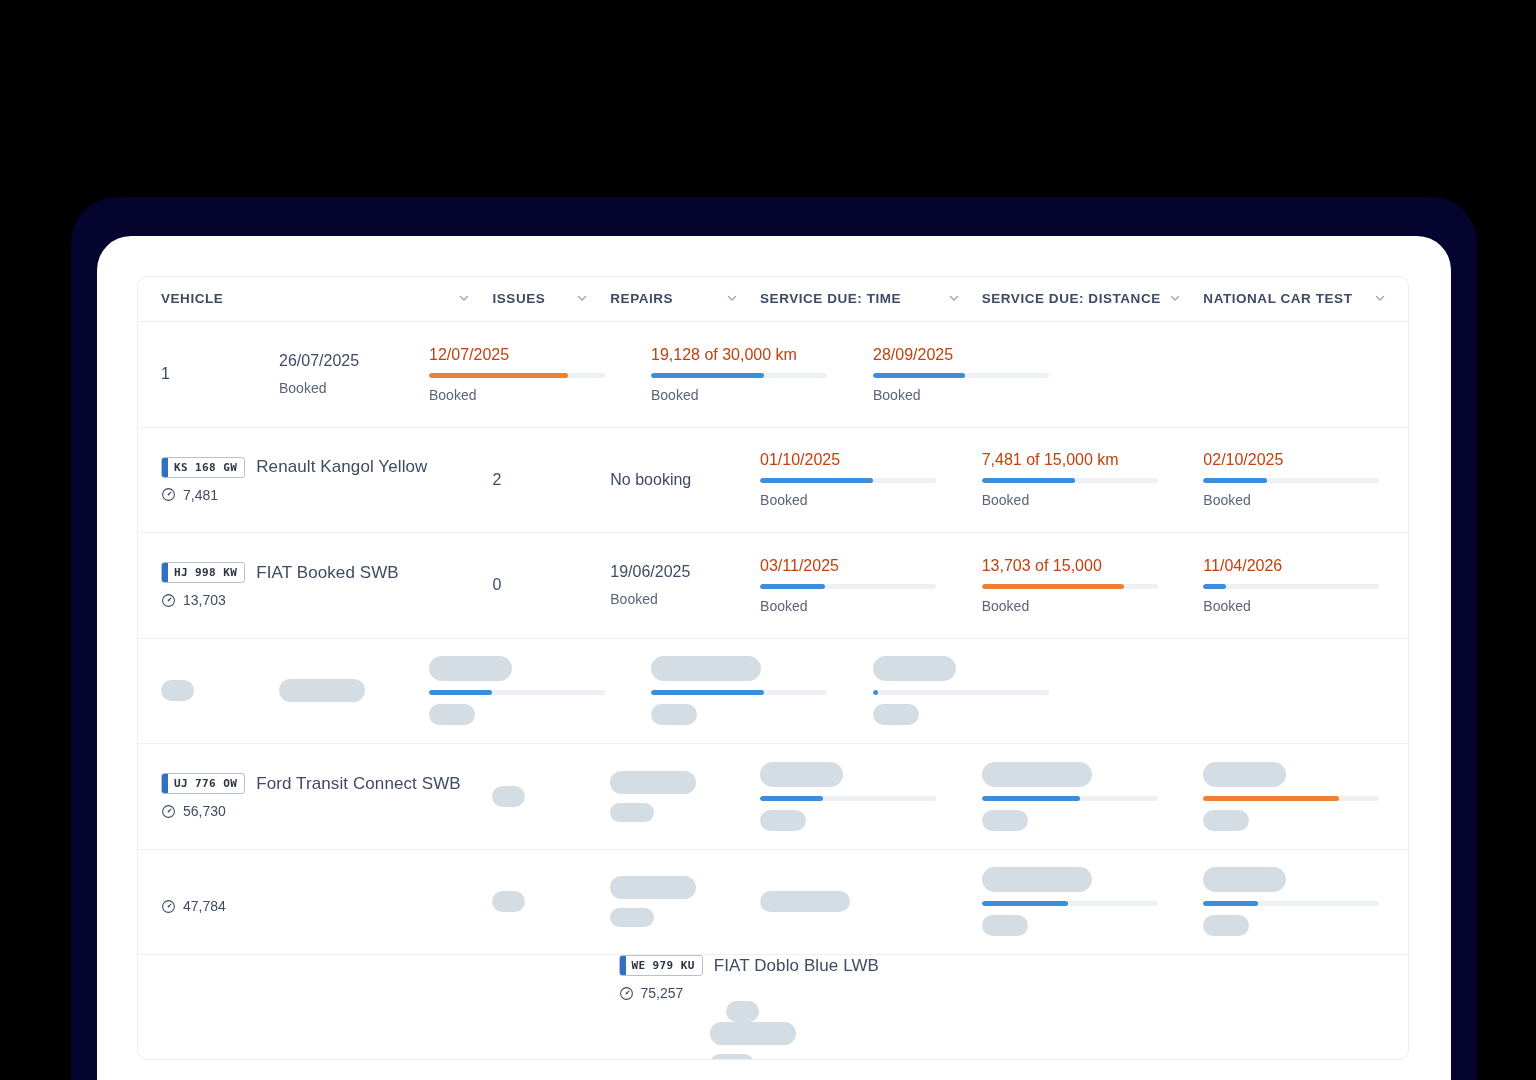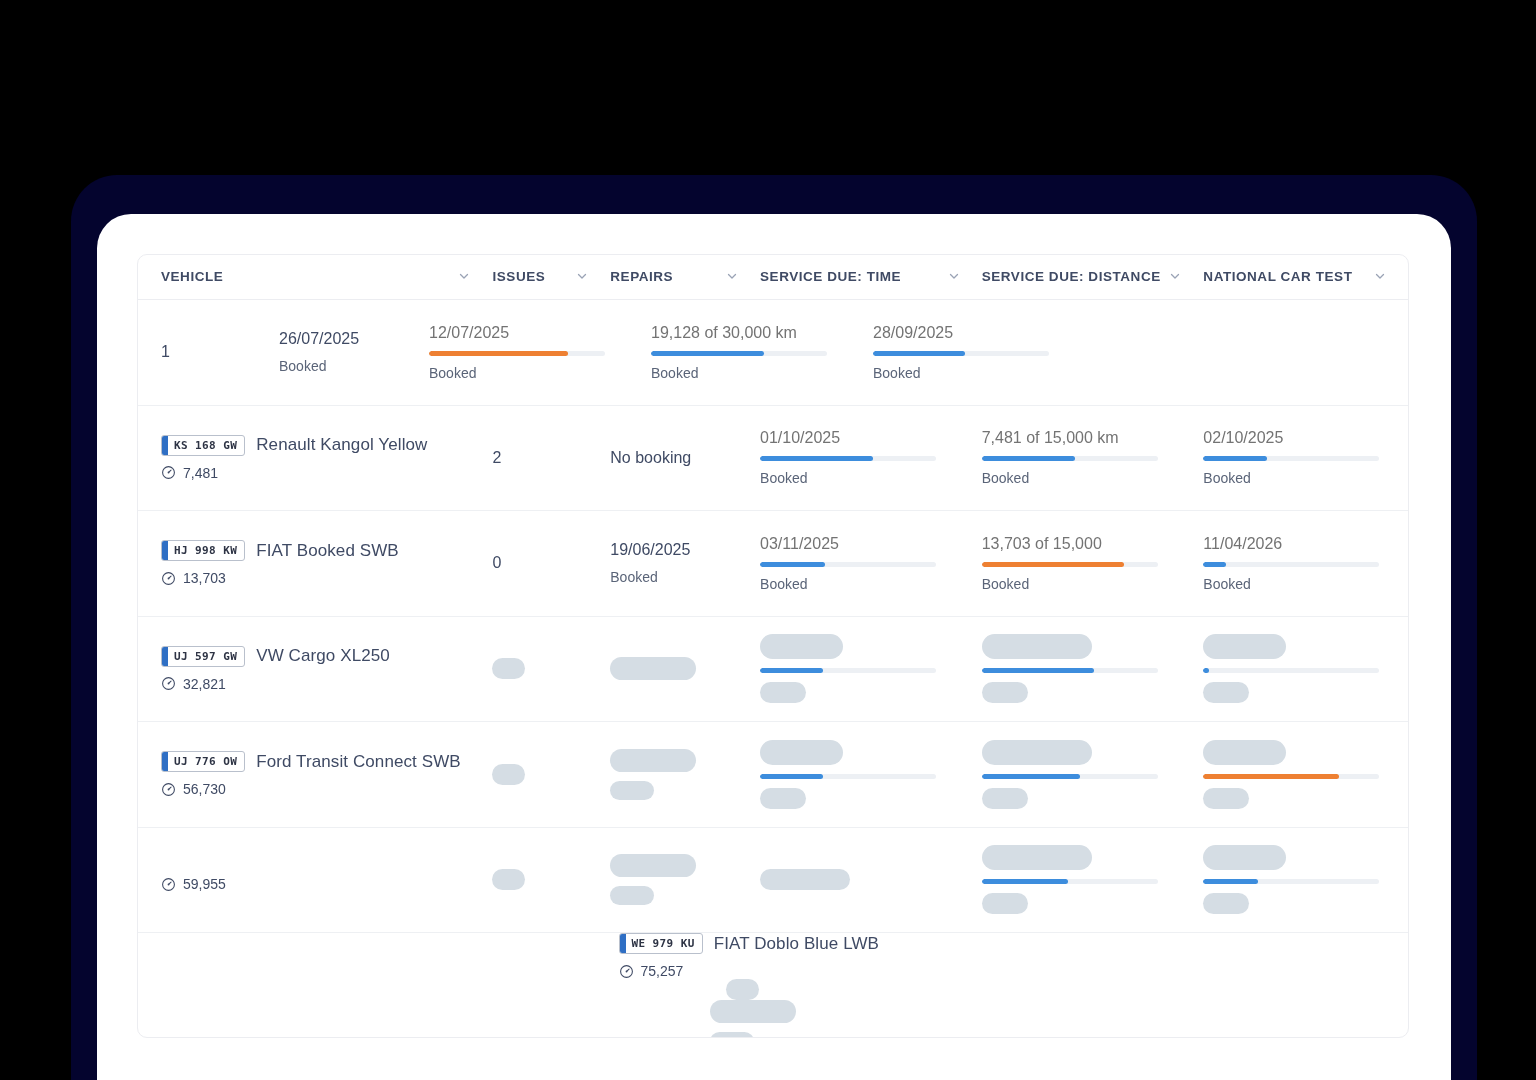--- a/index.html
+++ b/index.html
@@ -2,21 +2,21 @@
 <html><head>
 <meta charset="utf-8">
 <style>
   * { box-sizing: border-box; margin: 0; padding: 0; }
   html, body {
     width: 1536px; height: 1080px;
     background: #000000;
     font-family: "Liberation Sans", sans-serif;
     overflow: hidden;
   }
-  .screen { position: relative; width: 1536px; height: 956px; background:#000; }
+  .screen { position: relative; width: 1536px; height: 956px; background:#000;margin-top:22px; }
 
   
   .device-frame {
     position: absolute;
     left: 71px; top: 175px;
     width: 1406px; height: 960px;
     background: #04042e;
     border-radius: 46px 46px 0 0;
   }
   
@@ -119,21 +119,21 @@
     margin-top: 9px;
   }
   .odo-val { font-size: 14px; color: #3f4a64; }
 
   
   .issues-val { font-size: 16px; color: #3f4a64; }
   .rep-main { font-size: 16px; color: #3f4a64; white-space: nowrap; }
   .rep-sub { font-size: 14px; color: #5a6478; margin-top: 10px; }
 
   
-  .metric-main { font-size: 16px; color: #737373; white-space: nowrap; }
+  .metric-main { font-size: 16px; color: #c2410c; white-space: nowrap; }
   .bar {
     width: 176px; height: 5px;
     background: #edf0f4;
     border-radius: 3px;
     margin-top: 9px;
     overflow: hidden;
   }
   .bar-fill { height: 100%; border-radius: 3px; }
   .metric-sub { font-size: 14px; color: #5a6478; margin-top: 9px; }
 
@@ -315,39 +315,20 @@
           </div>
           <div class="cell c-nct">
             <div class="metric-main">11/04/2026</div>
             <div class="bar">
               <div class="bar-fill" style="width: 13%; background: rgb(61, 141, 221);"></div>
             </div>
             <div class="metric-sub">Booked</div>
           </div>
         </div>
         <div class="row">
-          <div class="cell c-vehicle">
-            <div class="veh-top">
-              <span class="plate">
-                <span class="plate-band" style="background: rgb(47, 111, 196);"></span>
-                <span class="plate-text">UJ 597 GW</span>
-              </span>
-              <span class="veh-name">VW Cargo XL250</span>
-            </div>
-            <div class="veh-bottom">
-              <span style="display: inline-flex;">
-                <svg width="15" height="15" viewBox="0 0 16 16" fill="none">
-                  <circle cx="8" cy="8" r="6.3" stroke="#3f4a64" stroke-width="1.15"></circle>
-                  <path d="M8 8L10.7 5.5" stroke="#3f4a64" stroke-width="1.15" stroke-linecap="round"></path>
-                  <circle cx="8" cy="8" r="0.95" fill="#3f4a64"></circle>
-                </svg>
-              </span>
-              <span class="odo-val">32,821</span>
-            </div>
-          </div>
           <div class="cell c-issues">
             <span class="sk sk-issues"></span>
           </div>
           <div class="cell c-repairs">
             <span class="sk sk-rep-lg"></span>
           </div>
           <div class="cell c-time">
             <span class="sk sk-mid"></span>
             <div class="bar">
               <div class="bar-fill" style="width: 36%; background: rgb(61, 141, 221);"></div>
@@ -421,21 +402,21 @@
         <div class="row">
           <div class="cell c-vehicle">
             <div class="veh-bottom">
               <span style="display: inline-flex;">
                 <svg width="15" height="15" viewBox="0 0 16 16" fill="none">
                   <circle cx="8" cy="8" r="6.3" stroke="#3f4a64" stroke-width="1.15"></circle>
                   <path d="M8 8L10.7 5.5" stroke="#3f4a64" stroke-width="1.15" stroke-linecap="round"></path>
                   <circle cx="8" cy="8" r="0.95" fill="#3f4a64"></circle>
                 </svg>
               </span>
-              <span class="odo-val">59,955</span>
+              <span class="odo-val">47,784</span>
             </div>
           </div>
           <div class="cell c-issues">
             <span class="sk sk-issues"></span>
           </div>
           <div class="cell c-repairs">
             <span class="sk sk-rep-lg"></span>
             <span class="sk sk-rep-sm"></span>
           </div>
           <div class="cell c-time">

